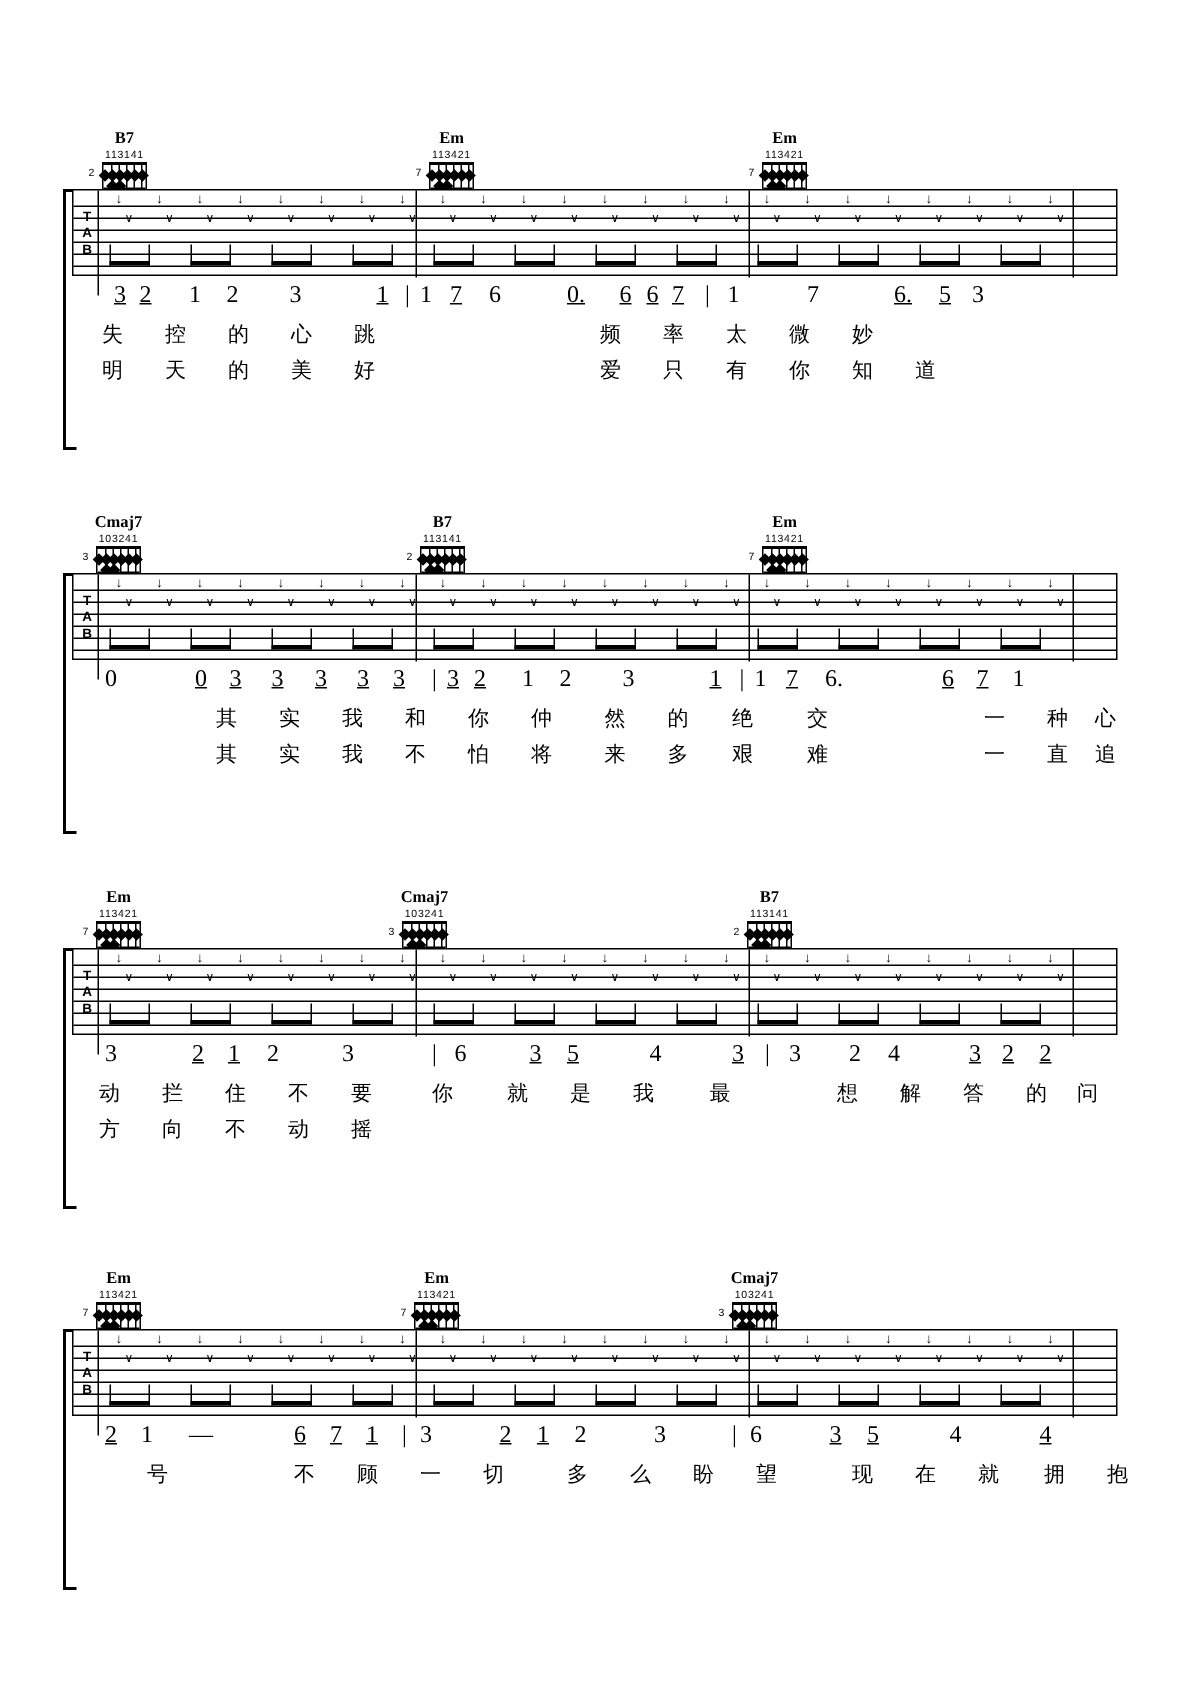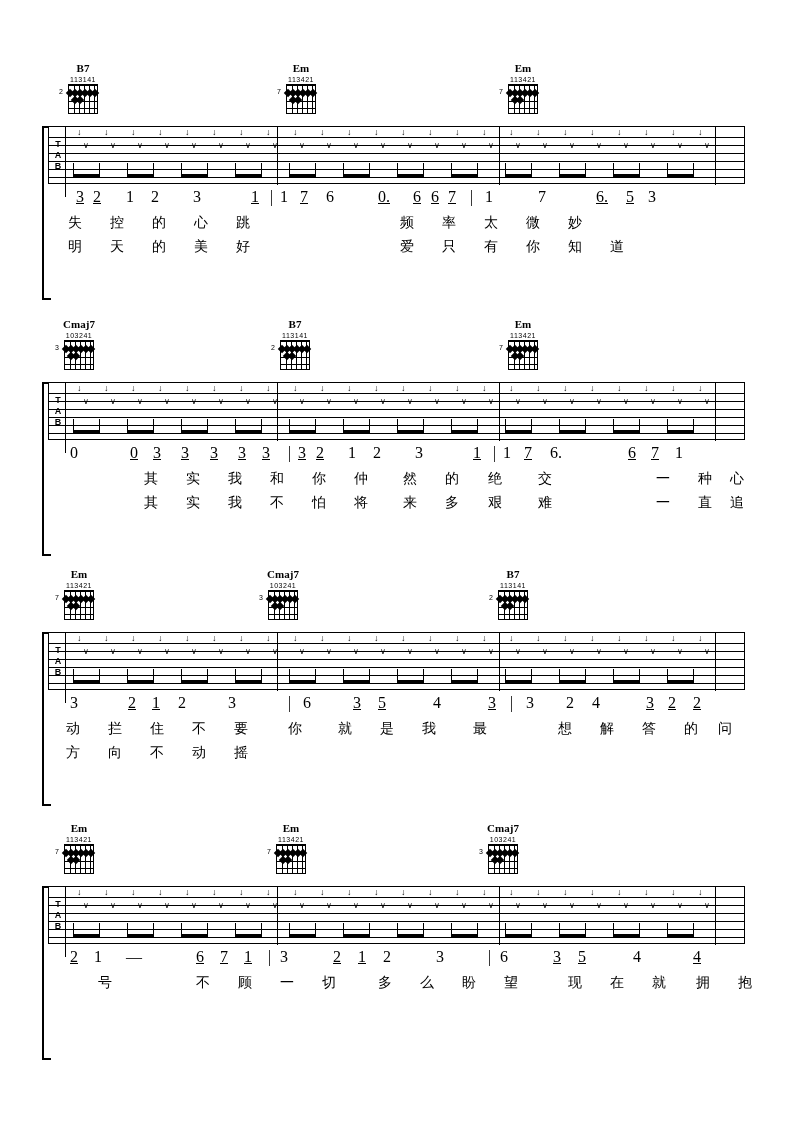--- a/index.html
+++ b/index.html
@@ -10,21 +10,21 @@
     position:relative;
     overflow:hidden;
   }
   .sheet{position:relative;width:793px;height:1122px;}
 
   
   .system{position:absolute;left:0;width:793px;}
   .chords{position:relative;height:64px;}
 
   
-  .chord{position:absolute;width:46px;}
+  .chord{position:absolute;width:46px;margin-top:24px;}
   .chord .cname{
     font-family:"Liberation Serif", serif;
     font-weight:bold;font-size:11px;
     text-align:center;letter-spacing:0px;
     height:13px;line-height:13px;
   }
   .chord .fingers{
     font-family:"Liberation Sans", sans-serif;
     font-size:7px;text-align:center;height:9px;line-height:9px;
     letter-spacing:0.5px;

